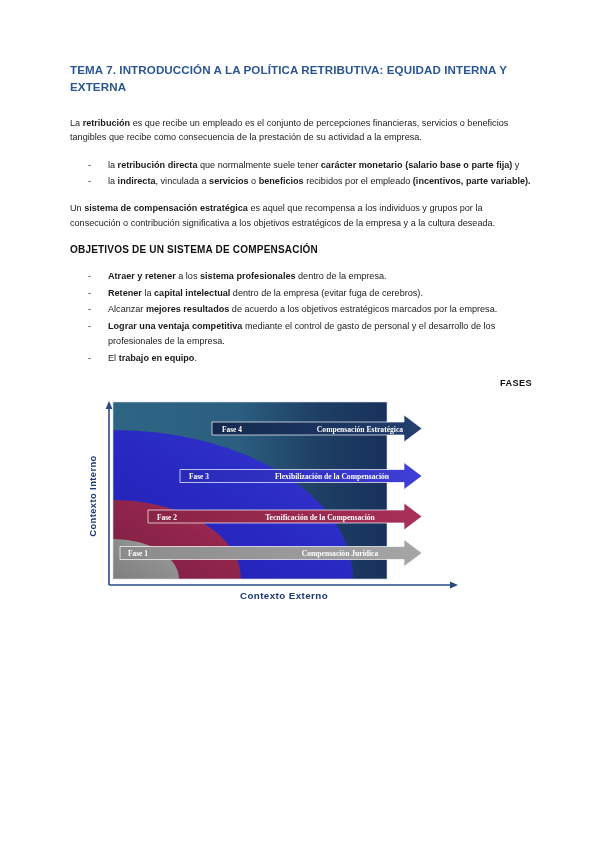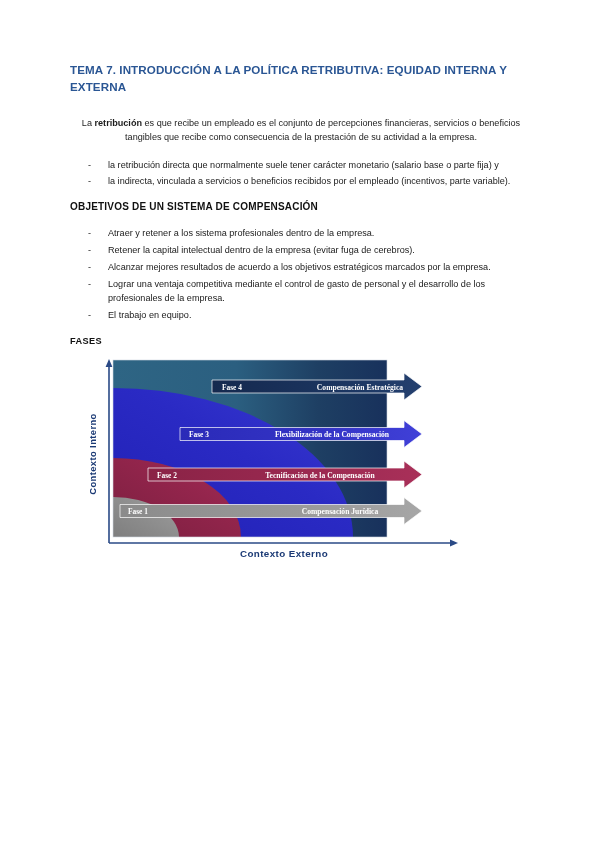--- a/index.html
+++ b/index.html
@@ -38,21 +38,21 @@
     color: #2a5694;
     margin: 0 0 20px 0;
     letter-spacing: 0.1px;
   }
 
   p.para {
     font-size: 9.1px;
     line-height: 1.62;
     margin: 0 0 13px 0;
     color: #1c1c1c;
-    text-align: center;
+    text-align: left;
   }
   p.para b { font-weight: bold; }
 
   h2.section-title {
     font-size: 10.3px;
     font-weight: bold;
     color: #2a5694;
     margin: 0 0 16px 0;
     line-height: 1.4;
   }
@@ -83,37 +83,37 @@
     font-size: 9.1px;
     line-height: 1.62;
     margin: 0 0 1px 0;
   }
   ul.dash-list li .dash {
     position: absolute;
     left: 18px;
     top: 0;
     color: #1c1c1c;
   }
-  ul.dash-list li b { font-weight: normal; }
+  ul.dash-list li b { font-weight: bold; }
 
   ul.dash-list.spaced li { margin-bottom: 2px; }
 
   
   .figure {
     position: relative;
     width: 462px;
     height: 230px;
     margin-top: 4px;
   }
   .fig-title {
     position: absolute;
     top: 0;
     left: 0;
     width: 462px;
-    text-align: left;
+    text-align: right;
     font-size: 9.2px;
     font-weight: bold;
     letter-spacing: 0.4px;
     color: #111;
   }
   .fig-canvas {
     position: absolute;
     left: 0;
     top: 18px;
     width: 462px;
@@ -131,20 +131,21 @@
 
     <p class="para"><span>La </span><b>retribución</b><span> es que recibe un empleado es el conjunto de percepciones financieras, servicios o beneficios tangibles que recibe como consecuencia de la prestación de su actividad a la empresa.</span></p>
 
 
     <ul class="dash-list" id="parts-list">
         <li><span class="dash">-</span><span>la </span><b>retribución directa</b><span> que normalmente suele tener </span><b>carácter monetario (salario base o parte fija)</b><span> y</span></li>
         <li><span class="dash">-</span><span>la </span><b>indirecta</b><span>, vinculada a </span><b>servicios</b><span> o </span><b>beneficios</b><span> recibidos por el empleado </span><b>(incentivos, parte variable).</b></li>
       </ul>
 
 
+    <p class="para"><span>Un </span><b>sistema de compensación estratégica</b><span> es aquel que recompensa a los individuos y grupos por la consecución o contribución significativa a los objetivos estratégicos de la empresa y a la cultura deseada.</span></p>
 
     <h3 class="sub-head">OBJETIVOS DE UN SISTEMA DE COMPENSACIÓN</h3>
 
     <ul class="dash-list spaced" id="objectives-list">
         <li><span class="dash">-</span><b>Atraer y retener</b><span> a los </span><b>sistema profesionales</b><span> dentro de la empresa.</span></li>
         <li><span class="dash">-</span><b>Retener</b><span> la </span><b>capital intelectual</b><span> dentro de la empresa (evitar fuga de cerebros).</span></li>
         <li><span class="dash">-</span><span>Alcanzar </span><b>mejores resultados</b><span> de acuerdo a los objetivos estratégicos marcados por la empresa.</span></li>
         <li><span class="dash">-</span><b>Lograr una ventaja competitiva</b><span> mediante el control de gasto de personal y el desarrollo de los profesionales de la empresa.</span></li>
         <li><span class="dash">-</span><span>El </span><b>trabajo en equipo</b><span>.</span></li>
       </ul>

